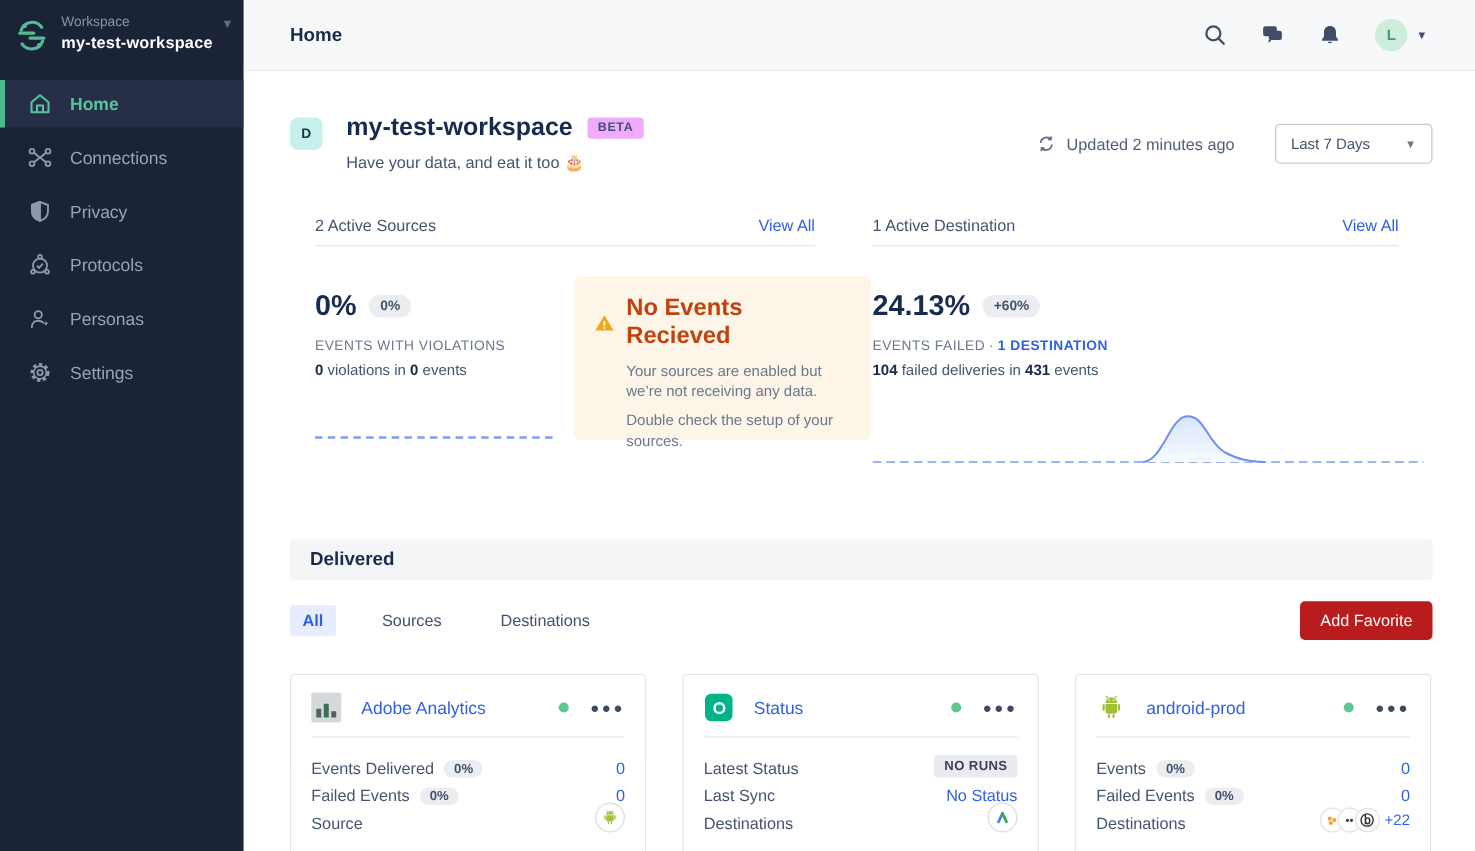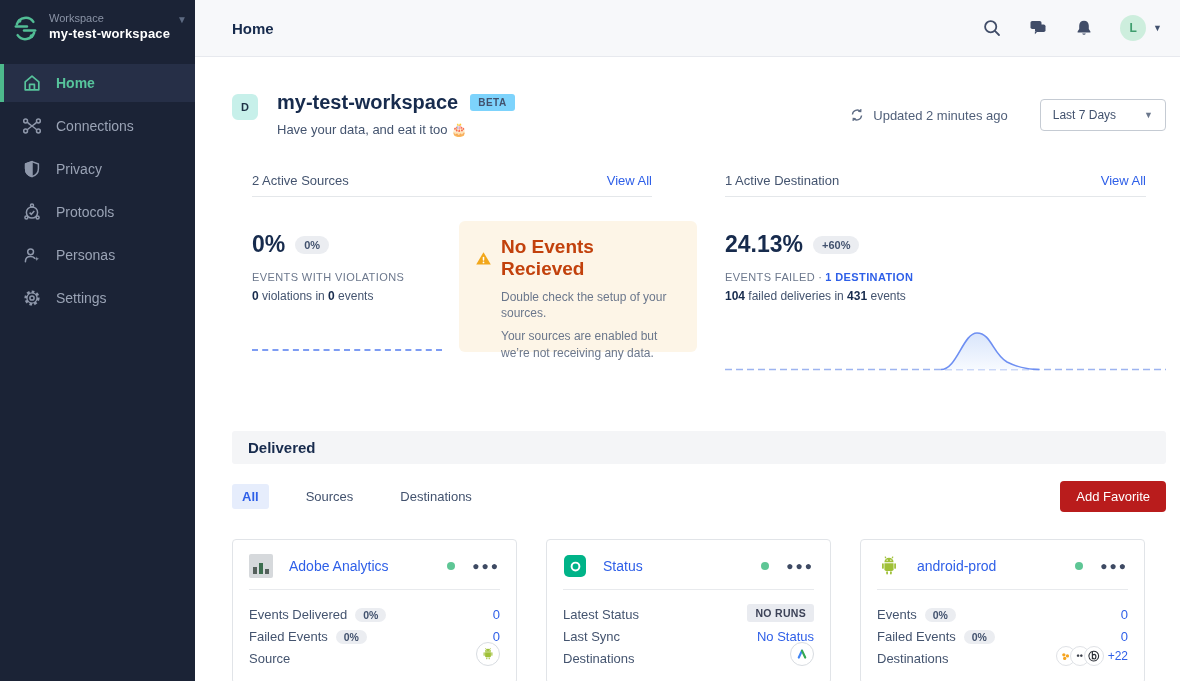--- a/index.html
+++ b/index.html
@@ -35,32 +35,32 @@
 
   
   .main { flex:1; background:#fff; padding:0 34px 0 37px; overflow:hidden; }
 
   .page-head { margin-top:34px; display:flex; align-items:flex-start; }
   .ph-avatar { width:26px; height:26px; border-radius:6px; background:#c7f0ea; color:#1e3246;
     font-size:11px; font-weight:700; display:flex; align-items:center; justify-content:center; margin-top:3px; }
   .ph-text { margin-left:19px; }
   .ph-title-row { display:flex; align-items:center; gap:12px; }
   .ph-title { font-size:20px; font-weight:700; color:#172b4d; }
-  .ph-badge { background:#7dd3fc; color:#42526e; font-size:10px; font-weight:700; letter-spacing:.5px;
+  .ph-badge { background:#f0abfc; color:#42526e; font-size:10px; font-weight:700; letter-spacing:.5px;
     border-radius:3px; padding:3px 8px; }
   .ph-sub { margin-top:8px; font-size:13px; color:#44546f; }
   .ph-right { margin-left:auto; display:flex; align-items:center; margin-top:8px; }
   .refresh-wrap { display:flex; align-items:center; gap:8px; cursor:pointer; }
   .updated { font-size:13px; color:#505f79; }
   .range-btn { margin-left:32px; background:#fff; border:1px solid #c5cbd3; border-radius:4px;
     padding:8px 12px; font-size:12px; color:#42526e; display:flex; align-items:center; gap:28px; cursor:pointer; }
   .range-caret { color:#6b778c; font-size:9px; }
 
   
-  .overview { margin-top:36px; margin-left:20px; display:flex; gap:27px; }
+  .overview { margin-top:36px; margin-left:20px; display:flex; }
   .col-left { width:446px; flex-shrink:0; }
   .col-right { flex:1; }
   .sec-head { display:flex; justify-content:space-between; align-items:baseline;
     padding-bottom:8px; border-bottom:1px solid #e4e7ea; }
   .col-left .sec-head { width:400px; }
   .col-right .sec-head { width:421px; }
   .sec-title { font-size:13px; color:#44546f; }
   .view-all { font-size:13px; color:#2e5fe8; cursor:pointer; text-decoration:none; }
 
   .sec-body { margin-top:34px; display:flex; }
@@ -294,22 +294,22 @@
             </div>
             <div class="warn-box">
               <div class="warn-head">
                 <svg class="warn-icon" viewBox="0 0 20 20">
                   <path d="M10 2.6 L18.6 17 H1.4 Z" fill="#f2a71b"></path>
                   <rect x="9.1" y="8" width="1.8" height="4.6" rx="0.9" fill="#fff"></rect>
                   <circle cx="10" cy="14.6" r="1.05" fill="#fff"></circle>
                 </svg>
                 <span class="warn-title">No Events Recieved</span>
               </div>
+              <p class="warn-text">Your sources are enabled but we’re not receiving any data.</p>
               <p class="warn-text">Double check the setup of your sources.</p>
-              <p class="warn-text">Your sources are enabled but we’re not receiving any data.</p>
             </div>
           </div>
         </div>
 
         <div class="col-right">
           <div class="sec-head">
             <span class="sec-title">1 Active Destination</span>
             <a class="view-all">View All</a>
           </div>
           <div class="sec-body" style="display:block;">

